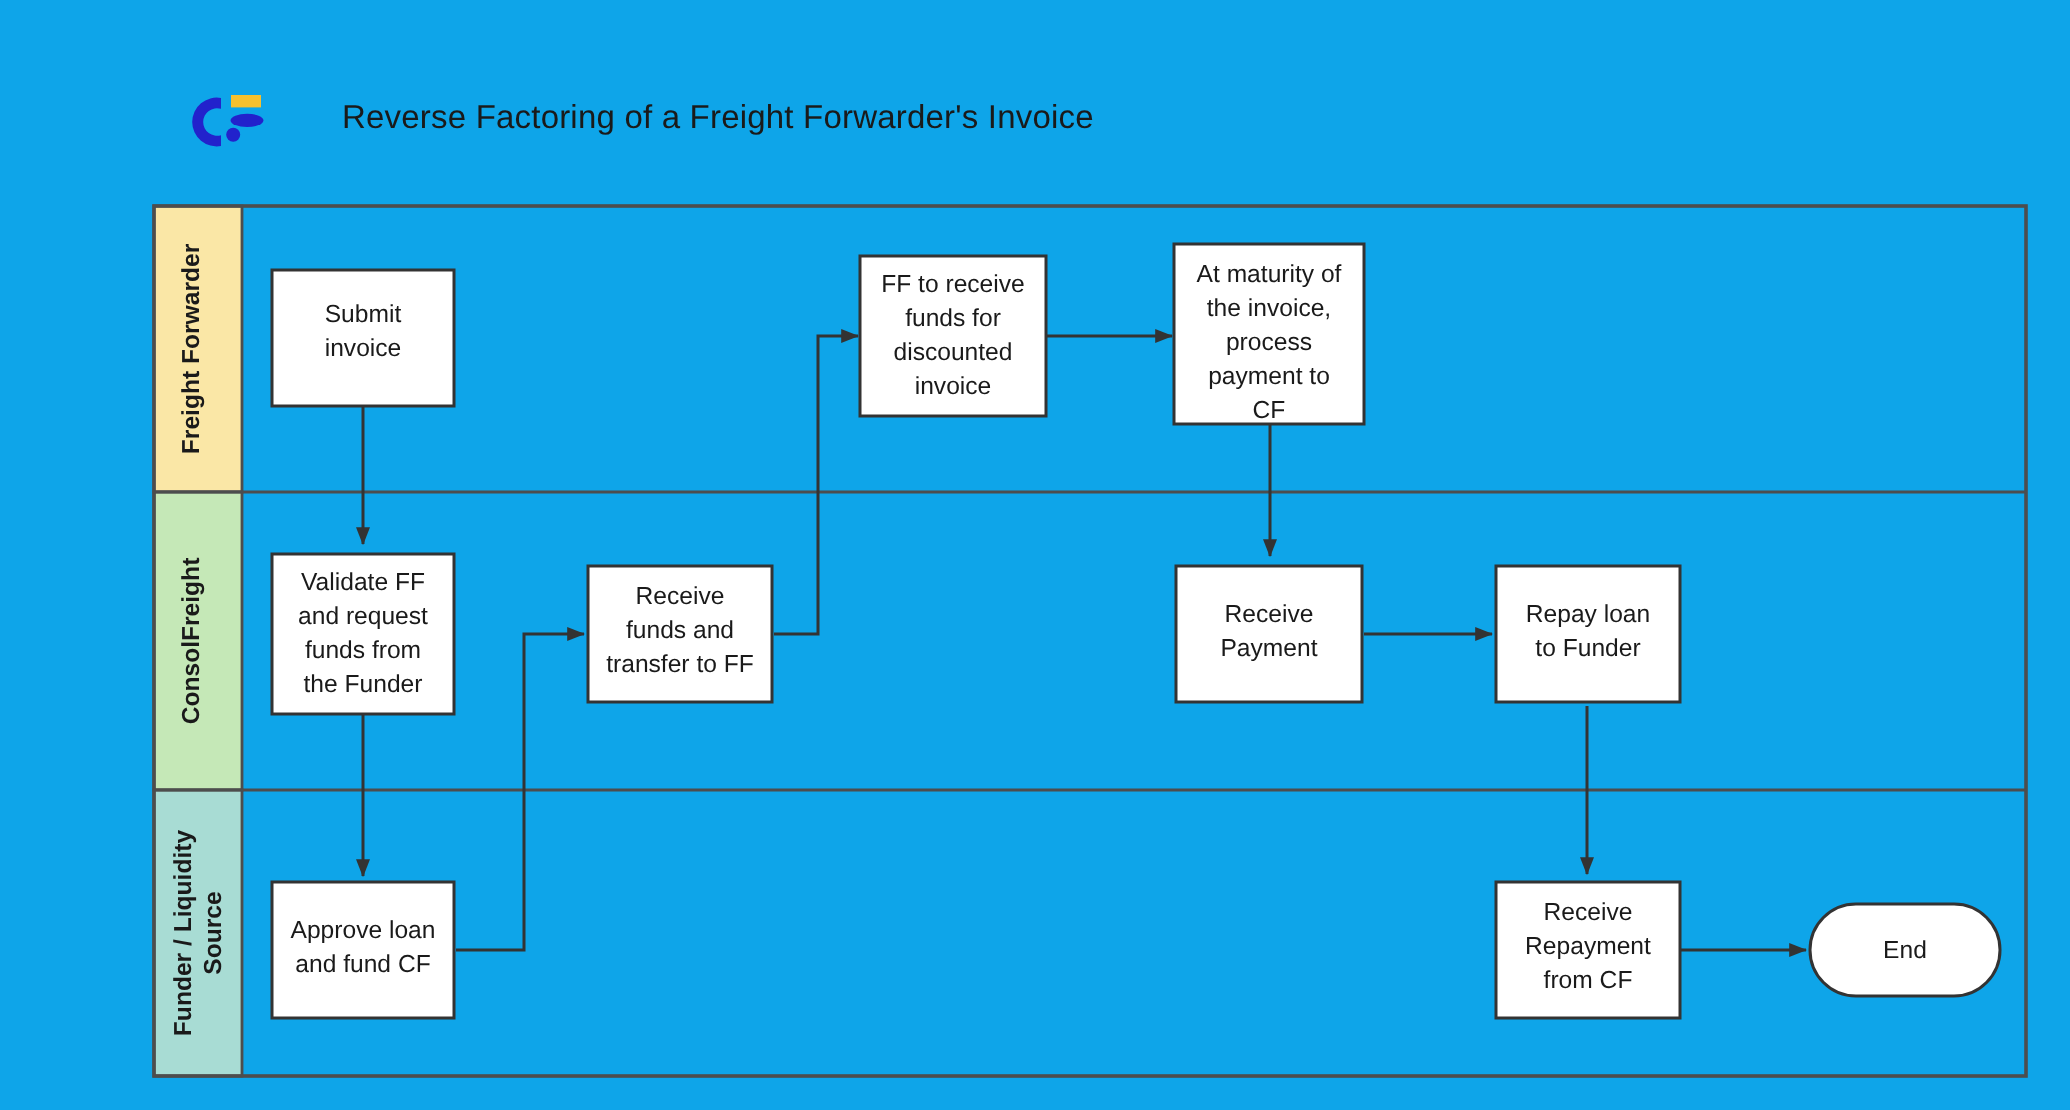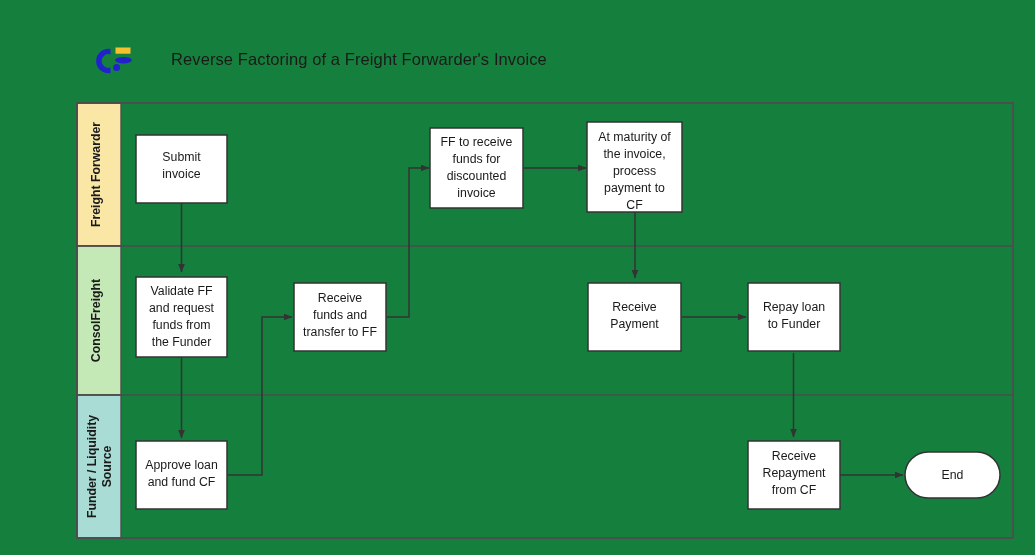--- a/index.html
+++ b/index.html
@@ -10,21 +10,21 @@
   body {
     width: 1035px;
     height: 555px;
     overflow: hidden;
     font-family: "Liberation Sans", sans-serif;
   }
   #page {
     position: relative;
     width: 1035px;
     height: 555px;
-    background: #15803d;
+    background: #0ea5e9;
   }
   
   #header {
     position: absolute;
     left: 0;
     top: 0;
     width: 1035px;
     height: 96px;
   }
   #brand-logo {

